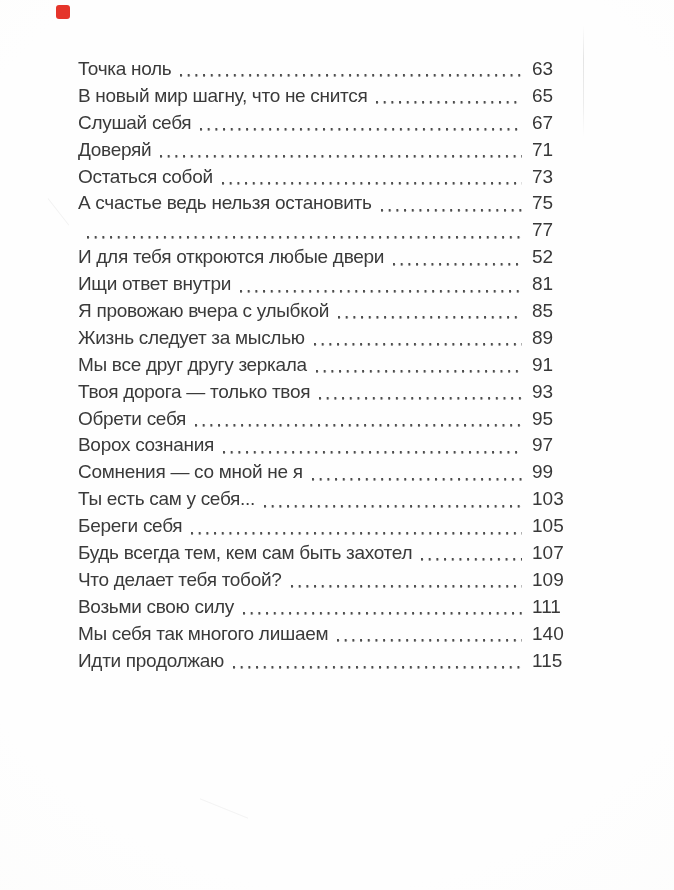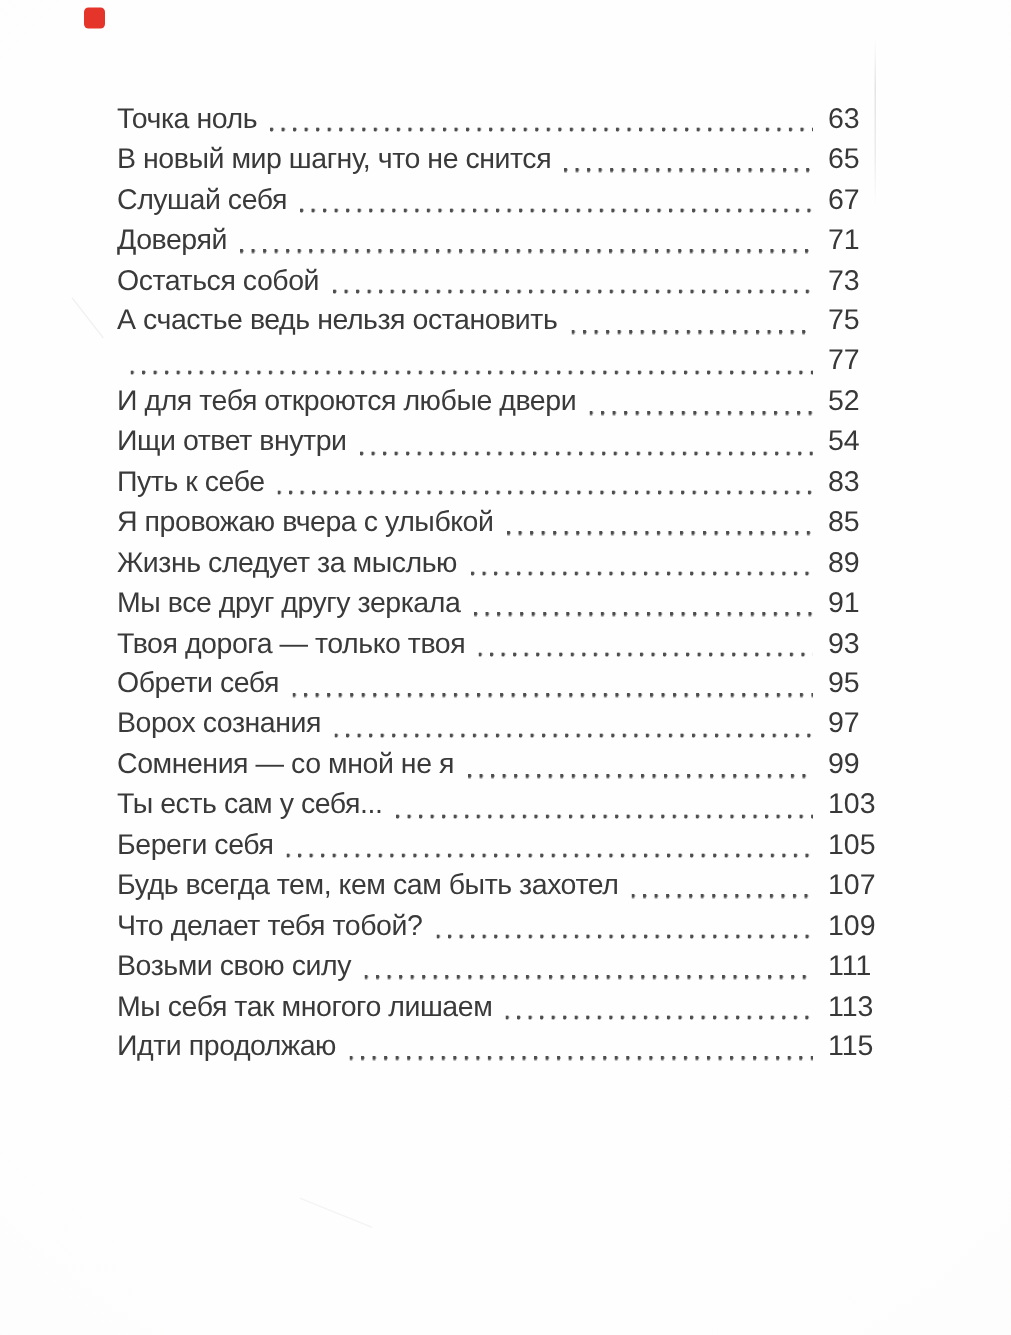--- a/index.html
+++ b/index.html
@@ -57,23 +57,22 @@
     width: 52px;
     height: 1px;
     background: rgba(0,0,0,0.045);
     transform: rotate(22deg);
   }
   .toc {
     position: absolute;
     left: 0;
     top: 0;
     width: 674px;
-    padding: 56px 76px 0 78px;
+    padding: 56px 96px 0 78px;
     box-sizing: border-box;
-    margin-top: 11px;
   }
   .toc-row {
     display: flex;
     align-items: baseline;
     height: 26.9px;
     line-height: 26.9px;
     font-size: 19px;
     letter-spacing: -0.3px;
     color: #3a3a3a;
     white-space: nowrap;
@@ -140,26 +139,21 @@
         <span class="toc-page">77</span>
       </div>
       <div class="toc-row">
         <span class="toc-title">И для тебя откроются любые двери</span>
         <span class="dots"></span>
         <span class="toc-page">52</span>
       </div>
       <div class="toc-row">
         <span class="toc-title">Ищи ответ внутри</span>
         <span class="dots"></span>
-        <span class="toc-page">54</span>
-      </div>
-      <div class="toc-row">
-        <span class="toc-title">Путь к себе</span>
-        <span class="dots"></span>
-        <span class="toc-page">83</span>
+        <span class="toc-page">81</span>
       </div>
       <div class="toc-row">
         <span class="toc-title">Я провожаю вчера с улыбкой</span>
         <span class="dots"></span>
         <span class="toc-page">85</span>
       </div>
       <div class="toc-row">
         <span class="toc-title">Жизнь следует за мыслью</span>
         <span class="dots"></span>
         <span class="toc-page">89</span>
@@ -210,21 +204,21 @@
         <span class="toc-page">109</span>
       </div>
       <div class="toc-row">
         <span class="toc-title">Возьми свою силу</span>
         <span class="dots"></span>
         <span class="toc-page">111</span>
       </div>
       <div class="toc-row">
         <span class="toc-title">Мы себя так многого лишаем</span>
         <span class="dots"></span>
-        <span class="toc-page">113</span>
+        <span class="toc-page">140</span>
       </div>
       <div class="toc-row">
         <span class="toc-title">Идти продолжаю</span>
         <span class="dots"></span>
         <span class="toc-page">115</span>
       </div>
     </div>
 </div>
 
 </body></html>

